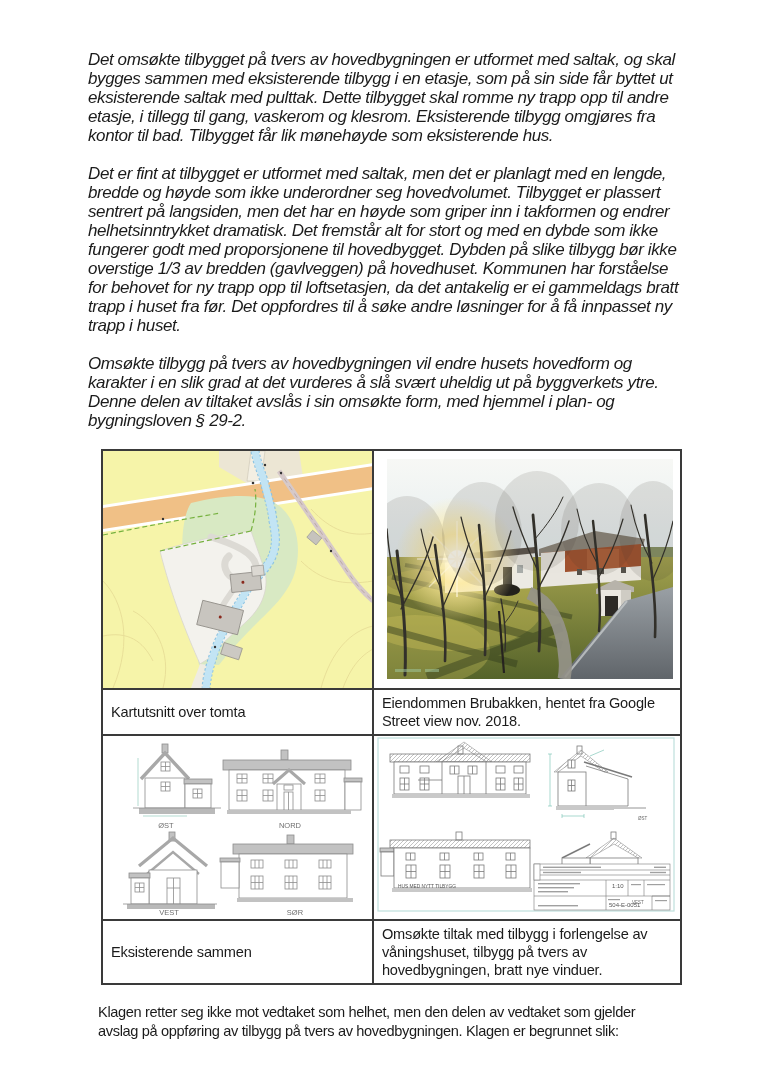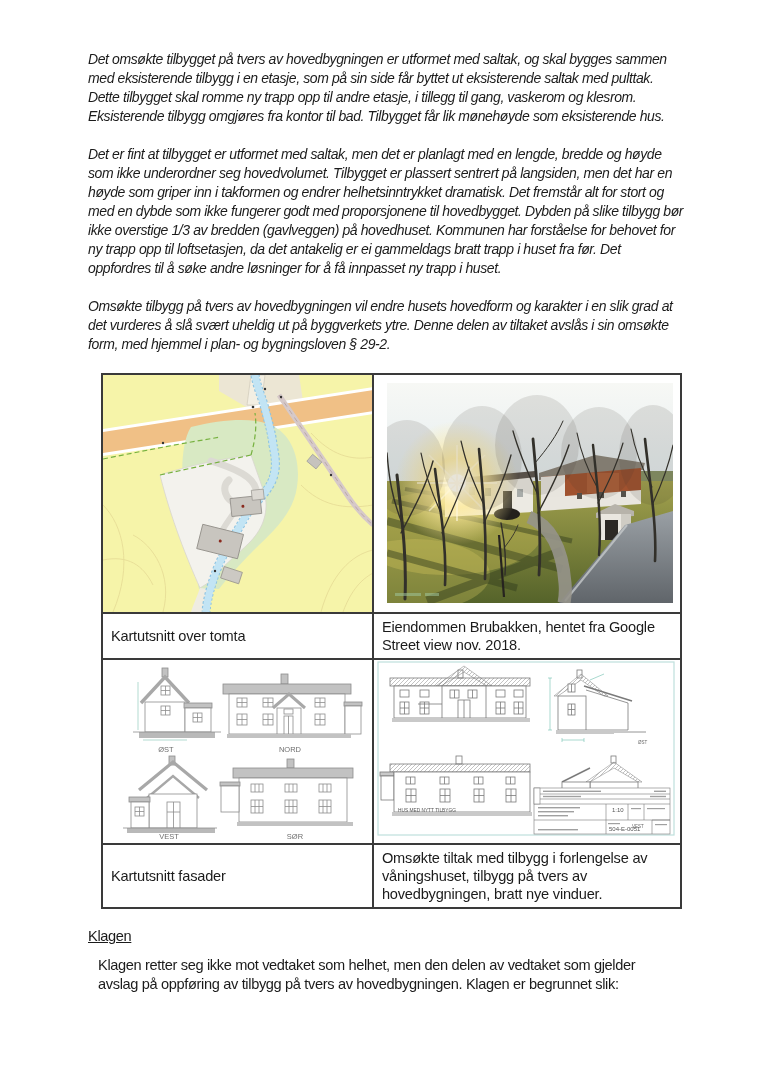--- a/index.html
+++ b/index.html
@@ -2,21 +2,21 @@
 <html><head>
 <meta charset="utf-8">
 <style>
   html,body{margin:0;padding:0;background:#ffffff;}
   .page{
     width:764px;height:1080px;background:#ffffff;position:relative;overflow:hidden;
     font-family:"Liberation Sans",sans-serif;color:#1b1b1b;
   }
   .content{padding:50px 80px 0 88px;}
   p.body-par{
-    font-style:italic;font-size:14px;line-height:19px;letter-spacing:-0.4px;
+    font-style:italic;font-size:17px;line-height:19px;letter-spacing:-0.4px;
     margin:0 0 19px 0;
   }
   table.fig-table{
     border-collapse:collapse;table-layout:fixed;width:581px;margin:10px 0 0 13px;
   }
   table.fig-table td{border:2px solid #3a3a3a;overflow:hidden;}
   td.map-cell{padding:0;height:237px;width:270px;}
   td.photo-cell{padding:8px 6px 9px 13px;vertical-align:top;width:307px;}
   td.cap{
     font-size:14.6px;line-height:18px;letter-spacing:-0.2px;
@@ -436,25 +436,24 @@
               <text x="262" y="84" font-size="4.5">ØST</text>
               <text x="256" y="168" font-size="4.5">VEST</text>
               <text x="22" y="152" font-size="4.8" fill="#555">HUS MED NYTT TILBYGG</text>
               <text x="236" y="152" font-size="6" fill="#555">1:10</text>
               <text x="233" y="171" font-size="6" fill="#555">504-E-0051</text>
             </g>
           </svg>
         </td>
       </tr>
       <tr>
-        <td class="cap">Kartutsnitt fasader</td>
+        <td class="cap">Eksisterende sammen</td>
         <td class="cap">Omsøkte tiltak med tilbygg i forlengelse av våningshuset, tilbygg på tvers av hovedbygningen, bratt nye vinduer.</td>
       </tr>
     </tbody>
       </table>
 
     <div class="klagen">
-      <p class="kh">Klagen</p>
       <p>Klagen retter seg ikke mot vedtaket som helhet, men den delen av vedtaket som gjelder avslag på oppføring av tilbygg på tvers av hovedbygningen. Klagen er begrunnet slik:</p>
     </div>
 
   </div>
 </div>
 
 </body></html>

